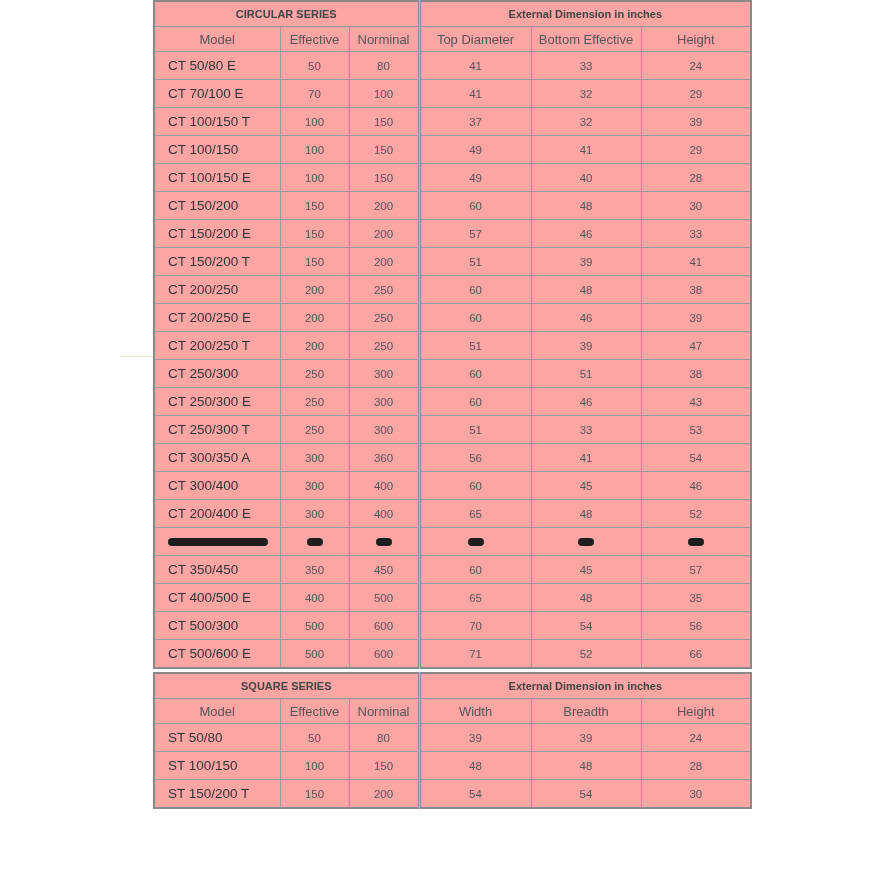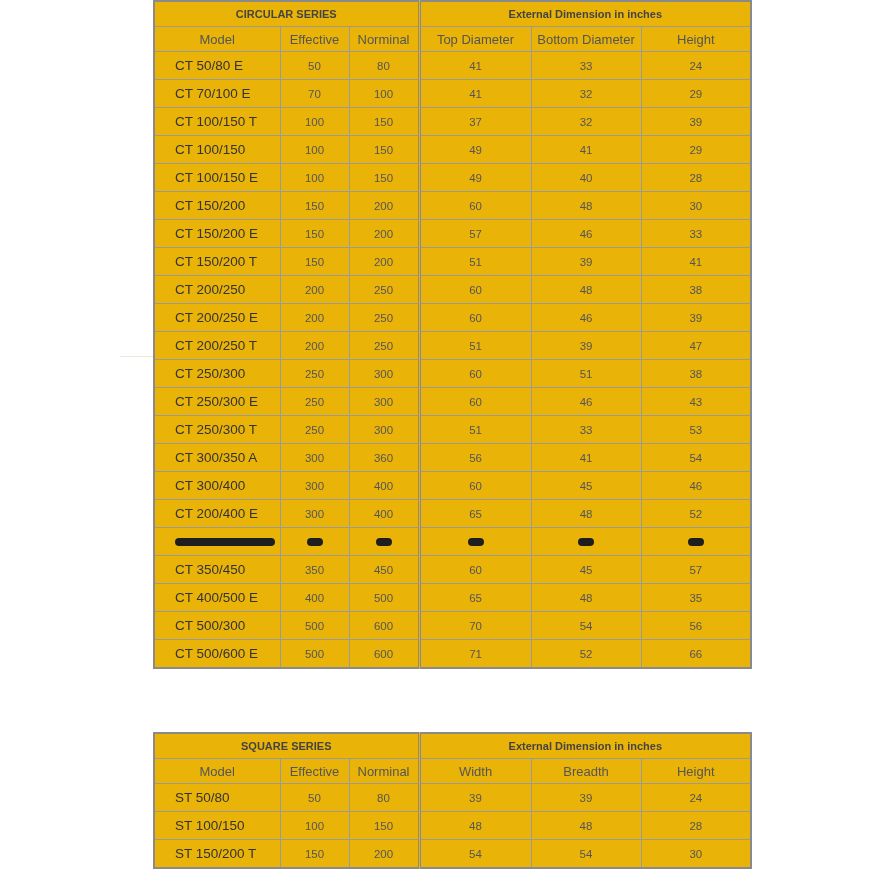--- a/index.html
+++ b/index.html
@@ -1,28 +1,28 @@
 <!DOCTYPE html>
 <html><head>
 <meta charset="utf-8">
 <style>
   html, body { margin:0; padding:0; background:#ffffff; }
   body { width:885px; height:885px; position:relative; overflow:hidden;
          font-family:"Liberation Sans", sans-serif; color:#3a3a3a; }
   .tbl { position:absolute; left:153px; width:597px; border:2px solid #8a8a8a;
-         border-collapse:collapse; table-layout:fixed; background:#eab308; }
+         border-collapse:collapse; table-layout:fixed; background:#fca5a5; }
   .tbl td { border:1px solid #9a9a9a; padding:0; height:27px; text-align:center;
             font-size:11.5px; color:#555; overflow:hidden; white-space:nowrap; }
   .tbl tr.h1 td { height:24px; font-weight:bold; font-size:11px; color:#444; }
   .tbl tr.h2 td { height:24px; font-size:13px; color:#555; }
-  .tbl td.model { text-align:left; padding-left:20px; font-size:13.5px; color:#333; }
+  .tbl td.model { text-align:left; padding-left:13px; font-size:13.5px; color:#333; }
   .tbl td.sep { border-left:3px double #8a8a8a; }
   .redact { display:inline-block; background:#1e1e1e; border-radius:6px; height:8px; vertical-align:middle; }
   #circ { top:0px; }
-  #sq { top:732px; }
+  #sq { top:672px; }
   .scanline { position:absolute; left:120px; top:356px; width:560px; height:1px; background:#e6ead8; }
 </style>
 </head>
 <body>
 
 <div class="scanline"></div>
 
 <table class="tbl" id="circ">
   <colgroup>
     <col style="width:126px">
@@ -35,21 +35,21 @@
   <tbody id="circ-body">
     <tr class="h1">
       <td colspan="3">CIRCULAR SERIES</td>
       <td colspan="3" class="sep">External Dimension in inches</td>
     </tr>
     <tr class="h2">
       <td>Model</td>
       <td>Effective</td>
       <td>Norminal</td>
       <td class="sep">Top Diameter</td>
-      <td>Bottom Diameter</td>
+      <td>Bottom Effective</td>
       <td>Height</td>
     </tr>
   <tr>
         <td class="model">CT 50/80 E</td>
         <td>50</td>
         <td>80</td>
         <td class="sep">41</td>
         <td>33</td>
         <td>24</td>
       </tr>

